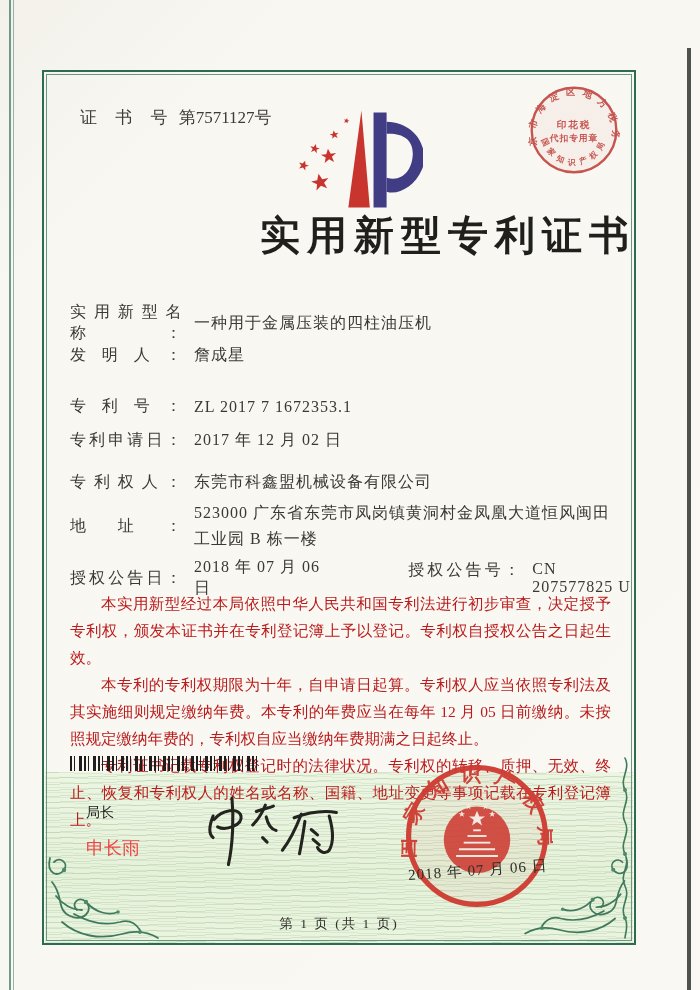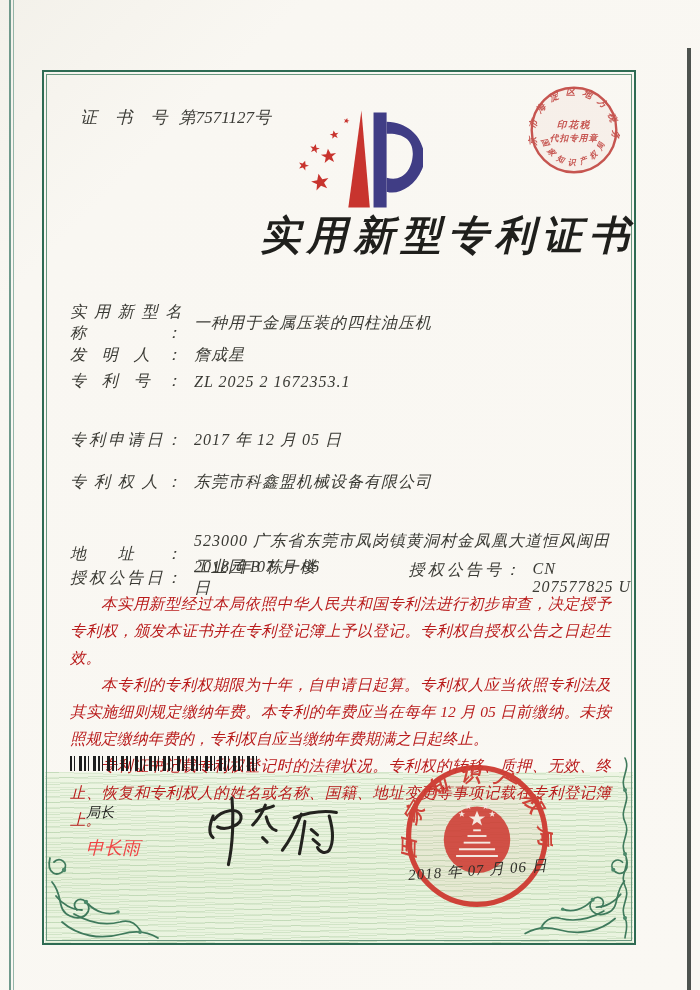--- a/index.html
+++ b/index.html
@@ -14,21 +14,21 @@
   .frame{position:absolute;left:42px;top:70px;width:594px;height:875px;
     border:2.5px solid #2e6b53;box-sizing:border-box;z-index:3;pointer-events:none;}
   .frame-inner{position:absolute;left:2px;top:2px;right:2px;bottom:2px;
     border:1px solid #69977f;}
   
   .green-panel{position:absolute;left:45px;top:772px;width:588px;height:171px;z-index:1;
     background:
       repeating-linear-gradient(178deg, rgba(120,170,110,.22) 0 1px, rgba(255,255,255,0) 1px 6px),
       repeating-linear-gradient(182deg, rgba(120,170,110,.15) 0 1px, rgba(255,255,255,0) 1px 5px),
       linear-gradient(180deg,#edf5e3,#e6f1da 60%,#eaf4e0);}
-  .content{position:absolute;left:0;top:0;width:700px;height:758px;z-index:4;color:#33332e;font-style:italic;}
+  .content{position:absolute;left:0;top:0;width:700px;height:758px;z-index:4;color:#33332e;}
   .certno{position:absolute;left:80px;top:106px;font-size:17px;color:#3c3c37;}
   .certno .sp{letter-spacing:7px;}
   .title{position:absolute;left:42px;top:208px;width:594px;text-align:right;
     font-size:40px;font-weight:bold;letter-spacing:7px;color:#1f1f1c;}
   .logo-wrap{position:absolute;left:283px;top:108px;width:140px;height:104px;}
   .tax-stamp{position:absolute;left:528px;top:84px;width:92px;height:92px;opacity:.92;}
   .fields{position:absolute;left:70px;top:0;width:570px;font-size:16px;color:#3a3a34;}
   .frow{position:absolute;left:0;display:flex;align-items:center;}
   .flabel{display:inline-block;width:112px;text-align:justify;text-align-last:justify;
     flex:0 0 112px;letter-spacing:.5px;}
@@ -153,33 +153,33 @@
 
   <div class="fields">
     <div class="frow" style="top:302px">
       <span class="flabel">实用新型名称：</span>
       <span class="fvalue">一种用于金属压装的四柱油压机</span>
     </div>
     <div class="frow" style="top:345px">
       <span class="flabel">发明人：</span>
       <span class="fvalue">詹成星</span>
     </div>
-    <div class="frow" style="top:371px">
+    <div class="frow" style="top:396px">
       <span class="flabel">专利号：</span>
-      <span class="fvalue">ZL 2025 2 1672353.1</span>
+      <span class="fvalue">ZL 2017 7 1672353.1</span>
     </div>
     <div class="frow" style="top:430px">
       <span class="flabel">专利申请日：</span>
-      <span class="fvalue">2017 年 12 月 05 日</span>
+      <span class="fvalue">2017 年 12 月 02 日</span>
     </div>
     <div class="frow" style="top:472px">
       <span class="flabel">专利权人：</span>
       <span class="fvalue">东莞市科鑫盟机械设备有限公司</span>
     </div>
-    <div class="frow" style="top:528px">
+    <div class="frow" style="top:500px">
       <span class="flabel">地址：</span>
       <span class="fvalue addr">523000 广东省东莞市凤岗镇黄洞村金凤凰大道恒风闽田工业园 B 栋一楼</span>
     </div>
     <div class="frow" style="top:557px">
       <span class="flabel">授权公告日：</span>
       <span class="fvalue">2018 年 07 月 06 日</span>
       <span class="pair2">
         <span class="flabel">授权公告号：</span>
         <span class="fvalue">CN 207577825 U</span>
       </span>
@@ -236,13 +236,14 @@
         <path d="M76,74 h8"></path>
         <path d="M70,80 h20"></path>
         <path d="M66,87 h28"></path>
         <path d="M61,94 h38"></path>
         <path d="M58,101 h44"></path>
       </g>
     </g>
   </svg>
   <div class="seal-date">2018 年 07 月 06 日</div>
 
+  <div class="footer">第 1 页 (共 1 页)</div>
 </div>
 
 </body></html>

